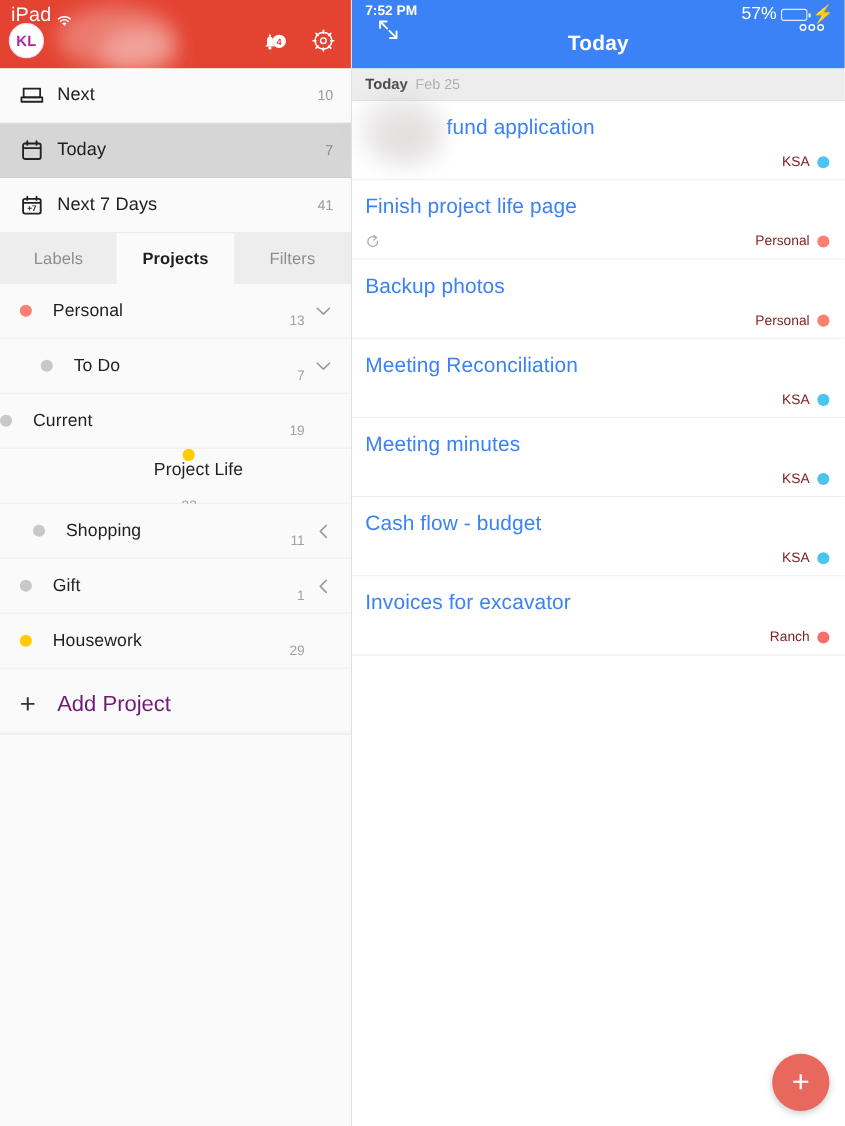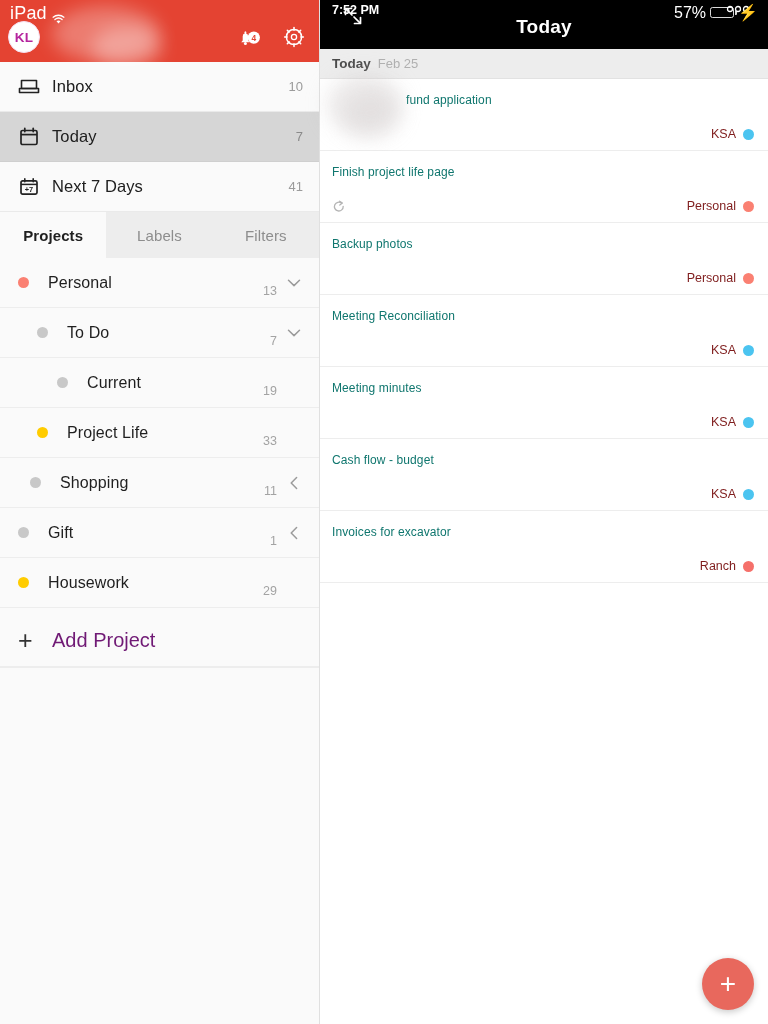--- a/index.html
+++ b/index.html
@@ -95,22 +95,22 @@
     height: 52px; display: flex; align-items: center; padding-left: 18px;
     border-bottom: 1px solid #ededed; background: #fafafa;
   }
   .add-project .plus { font-size: 25px; color: #333; width: 26px; font-weight: 300; line-height: 1; }
   .add-project .lbl { font-size: 20px; color: #701a75; margin-left: 8px; }
   .sb-filler { flex: 1; background: #fafafa; border-top: 1px solid #ededed; }
 
   
   .main { width: 448px; height: 1024px; display: flex; flex-direction: column; background: #fff; position: relative; }
   .main-header {
-    height: 49px; background: #000000; position: relative;
-    display: flex; align-items: flex-start; padding: 0 16px 8px 16px;
+    height: 62px; background: #3b82f6; position: relative;
+    display: flex; align-items: center; padding: 0 16px 8px 16px;
   }
   .status-right {
     position: absolute; top: 3px; left: 12px;
     color: #fff; font-size: 12.5px; font-weight: 600;
   }
   .status-batt {
     position: absolute; top: 3px; right: 10px;
     color: #fff; font-size: 16px;
     display: flex; align-items: center; gap: 4px;
   }
@@ -137,21 +137,21 @@
     padding-left: 12px; gap: 7px; border-bottom: 1px solid #e2e2e2;
   }
   .date-bar .d-today { font-size: 13.5px; font-weight: 700; color: #4a4a4a; }
   .date-bar .d-date { font-size: 13px; color: #b0b0b0; }
 
   .task-list { flex: 1; background: #fff; }
   .task {
     height: 72px; border-bottom: 1px solid #ededed;
     padding: 14px 14px 0 12px; position: relative; background: #fff;
   }
-  .task-title { font-size: 12px; color: #0f766e; letter-spacing: .1px; }
+  .task-title { font-size: 19px; color: #3b82f6; letter-spacing: .1px; }
   .task-meta {
     position: absolute; right: 14px; bottom: 9px;
     display: flex; align-items: center; gap: 7px;
   }
   .task-proj { font-size: 12.5px; color: #7f1d1d; }
   .task-sub { position: absolute; left: 12px; bottom: 8px; display: flex; align-items: center; }
   .blob-task {
     position: absolute; left: 6px; top: -6px; width: 76px; height: 62px;
     border-radius: 50%; background: rgba(205,200,200,.34); filter: blur(10px);
   }
@@ -225,21 +225,21 @@
 
     <div class="nav-list">
 
       <div class="nav-item">
         <span class="nav-ico">
           <svg width="22" height="20" viewBox="0 0 22 20" fill="none">
             <path d="M3.5 3.5 h15 v8 h-15 z" stroke="#222" stroke-width="1.6" stroke-linejoin="round"></path>
             <path d="M1.5 11.5 h19 v4 h-19 z" stroke="#222" stroke-width="1.6" stroke-linejoin="round"></path>
           </svg>
         </span>
-        <span class="nav-label">Inbox</span>
+        <span class="nav-label">Next</span>
         <span class="nav-count">10</span>
       </div>
 
       <div class="nav-item active">
         <span class="nav-ico">
           <svg width="22" height="22" viewBox="0 0 22 22" fill="none">
             <rect x="3" y="4.5" width="16" height="14" rx="1.6" stroke="#222" stroke-width="1.7"></rect>
             <line x1="3" y1="8.6" x2="19" y2="8.6" stroke="#222" stroke-width="1.7"></line>
             <line x1="6.8" y1="2.4" x2="6.8" y2="5.6" stroke="#222" stroke-width="1.7" stroke-linecap="round"></line>
             <line x1="15.2" y1="2.4" x2="15.2" y2="5.6" stroke="#222" stroke-width="1.7" stroke-linecap="round"></line>
@@ -258,25 +258,25 @@
             <line x1="15.2" y1="2.8" x2="15.2" y2="5.8" stroke="#222" stroke-width="1.6" stroke-linecap="round"></line>
             <text x="11" y="16.2" font-family="Liberation Sans, sans-serif" font-size="7.4" font-weight="700" fill="#222" text-anchor="middle">+7</text>
           </svg>
         </span>
         <span class="nav-label">Next 7 Days</span>
         <span class="nav-count">41</span>
       </div>
     </div>
 
     <div class="tabs">
+      <div class="tab">
+        <span>Labels</span>
+      </div>
       <div class="tab active">
         <span>Projects</span>
-      </div>
-      <div class="tab">
-        <span>Labels</span>
       </div>
       <div class="tab">
         <span>Filters</span>
       </div>
     </div>
 
     <div class="proj-scroll" id="project-list">
         <div class="proj-item" style="padding-left: 18px;">
           <span class="dot" style="background: rgb(250, 128, 114);"></span>
           <span class="proj-name">Personal</span>
@@ -290,27 +290,27 @@
         <div class="proj-item" style="padding-left: 37px;">
           <span class="dot" style="background: rgb(200, 200, 200);"></span>
           <span class="proj-name">To Do</span>
           <span class="proj-count">7</span>
           <span class="chev">
             <svg width="14" height="10" viewBox="0 0 14 10" fill="none">
               <path d="M1.5 2.2 L7 7.6 L12.5 2.2" stroke="#9b9b9b" stroke-width="1.5" stroke-linecap="round" stroke-linejoin="round"></path>
             </svg>
           </span>
         </div>
-        <div class="proj-item" style="padding-left: 57px;">
+        <div class="proj-item" style="">
           <span class="dot" style="background: rgb(200, 200, 200);"></span>
           <span class="proj-name">Current</span>
           <span class="proj-count">19</span>
           <span class="chev spacer"></span>
         </div>
-        <div class="proj-item" style="padding-left: 37px;">
+        <div class="proj-item" style="padding-left: 37px; flex-direction: column;">
           <span class="dot" style="background: rgb(255, 204, 0);"></span>
           <span class="proj-name">Project Life</span>
           <span class="proj-count">33</span>
           <span class="chev spacer"></span>
         </div>
         <div class="proj-item" style="padding-left: 30px;">
           <span class="dot" style="background: rgb(200, 200, 200);"></span>
           <span class="proj-name">Shopping</span>
           <span class="proj-count">11</span>
           <span class="chev">

